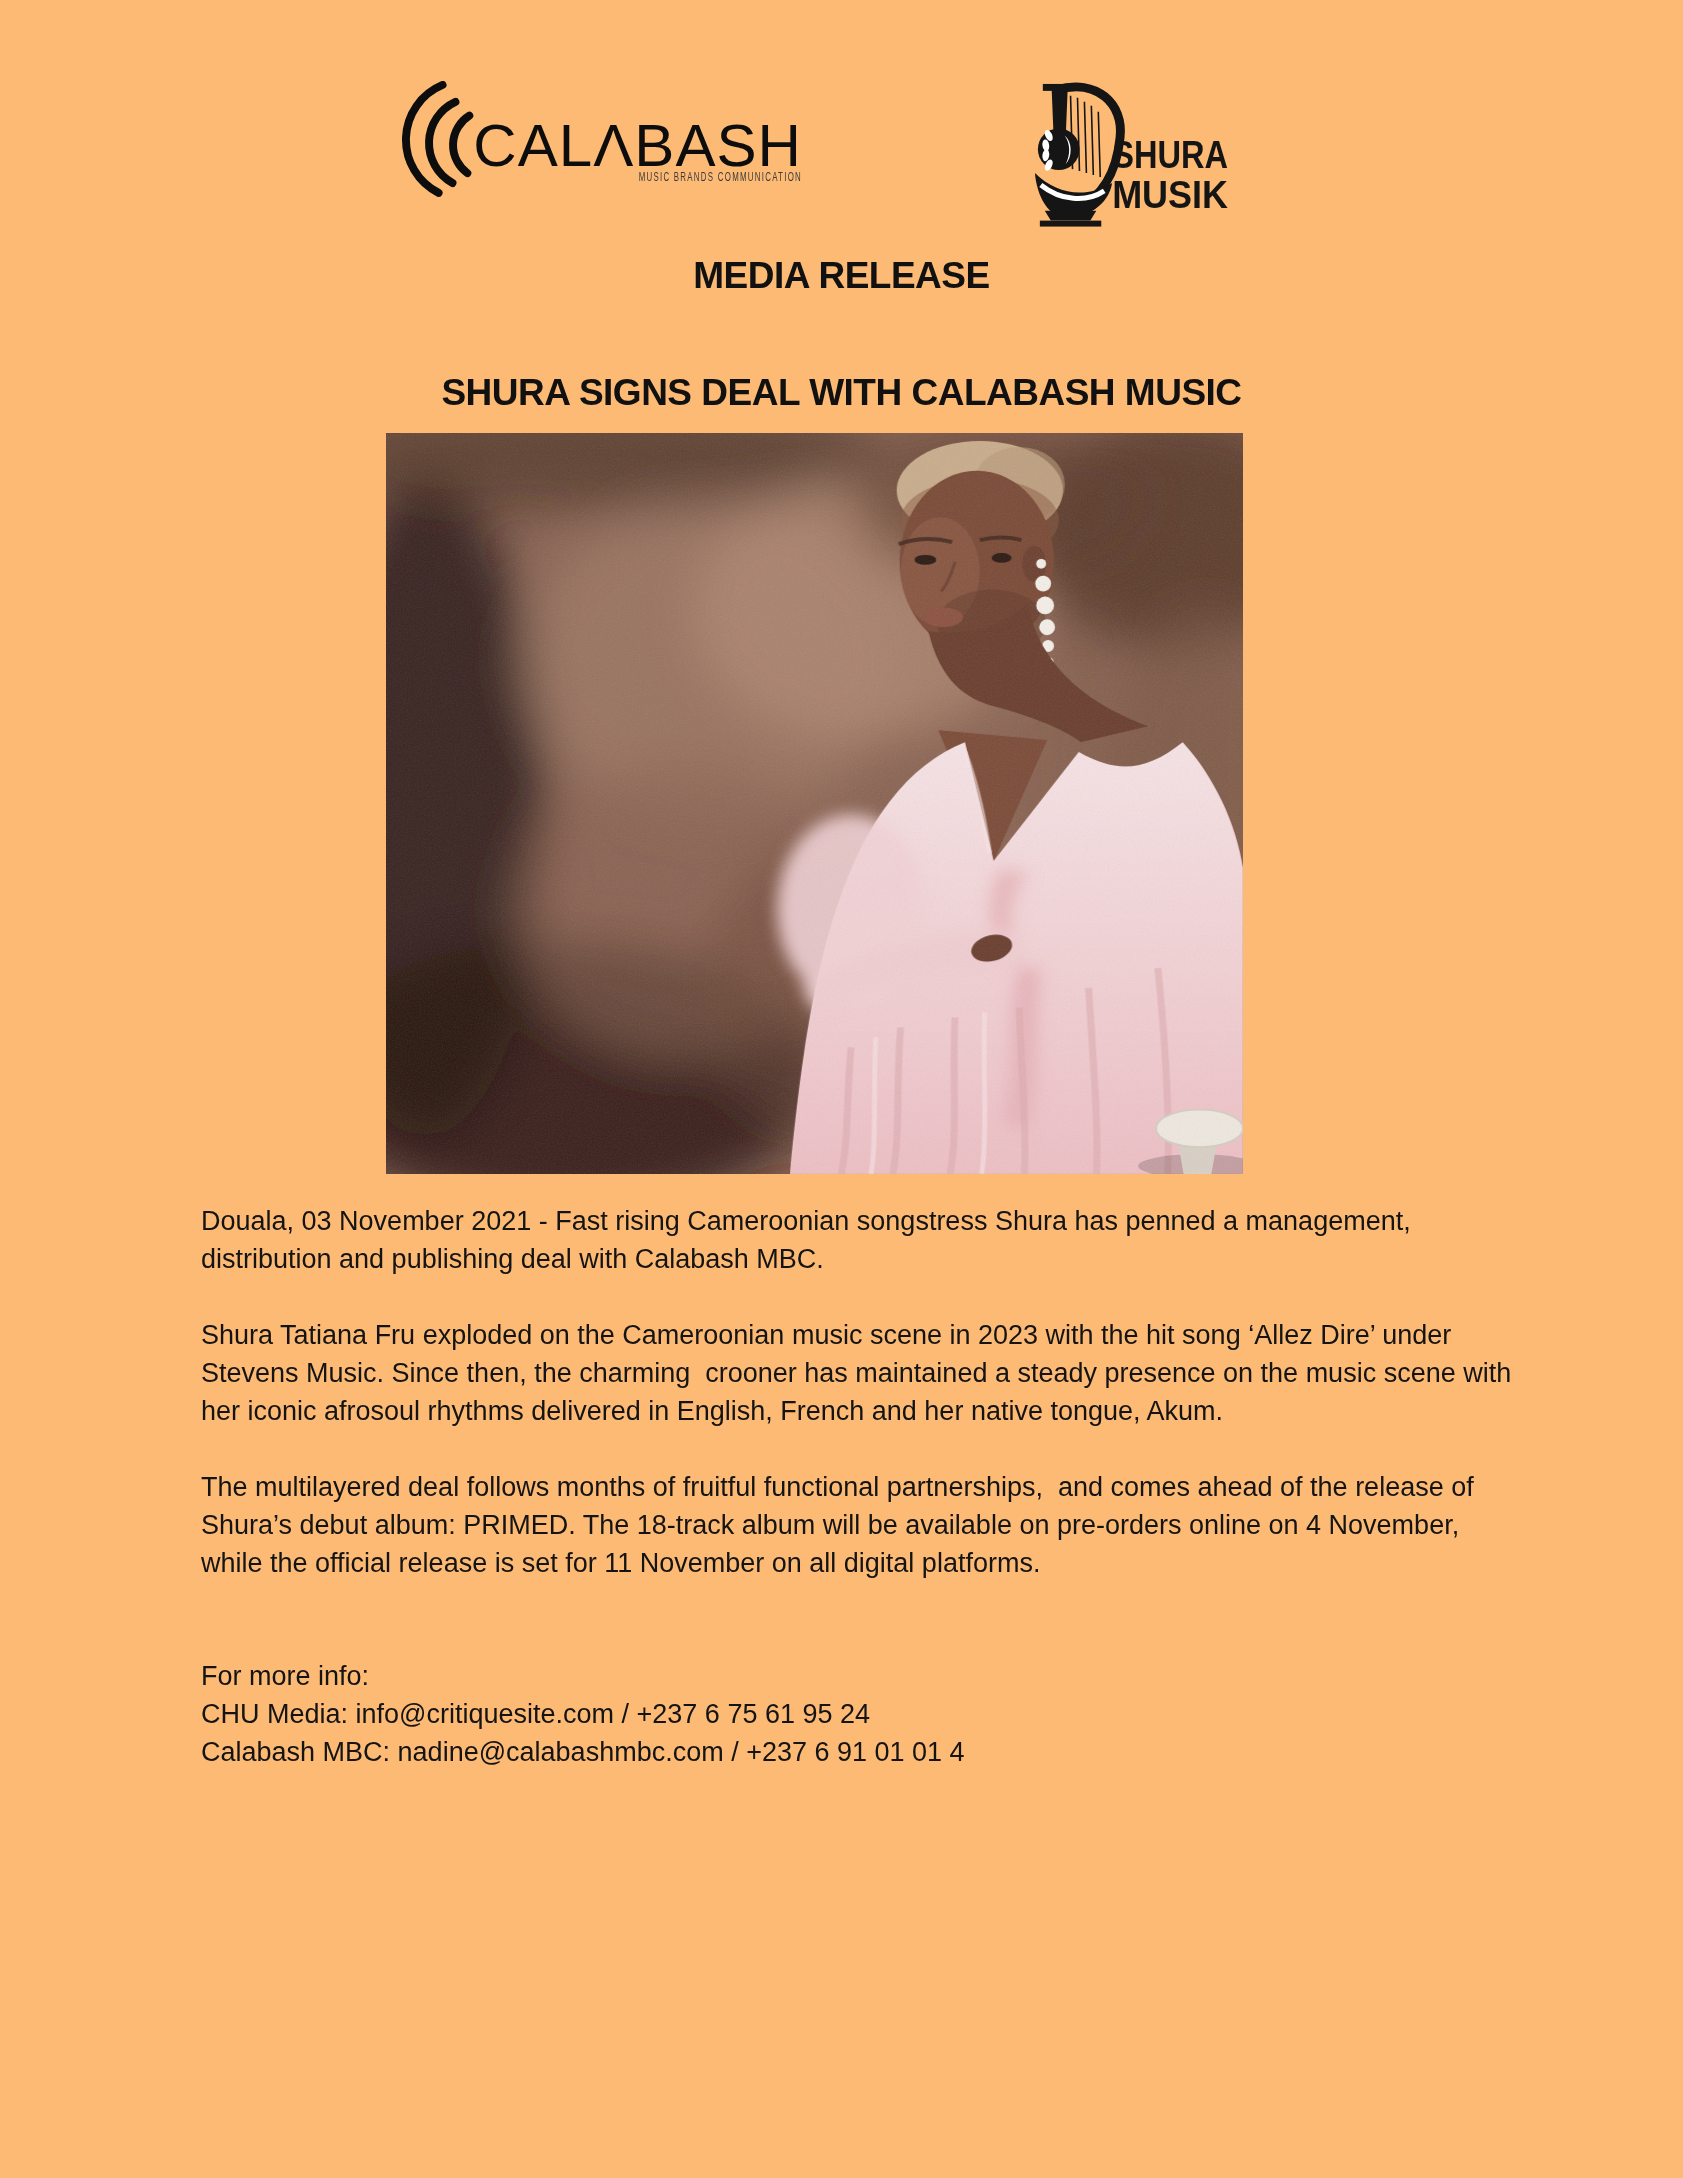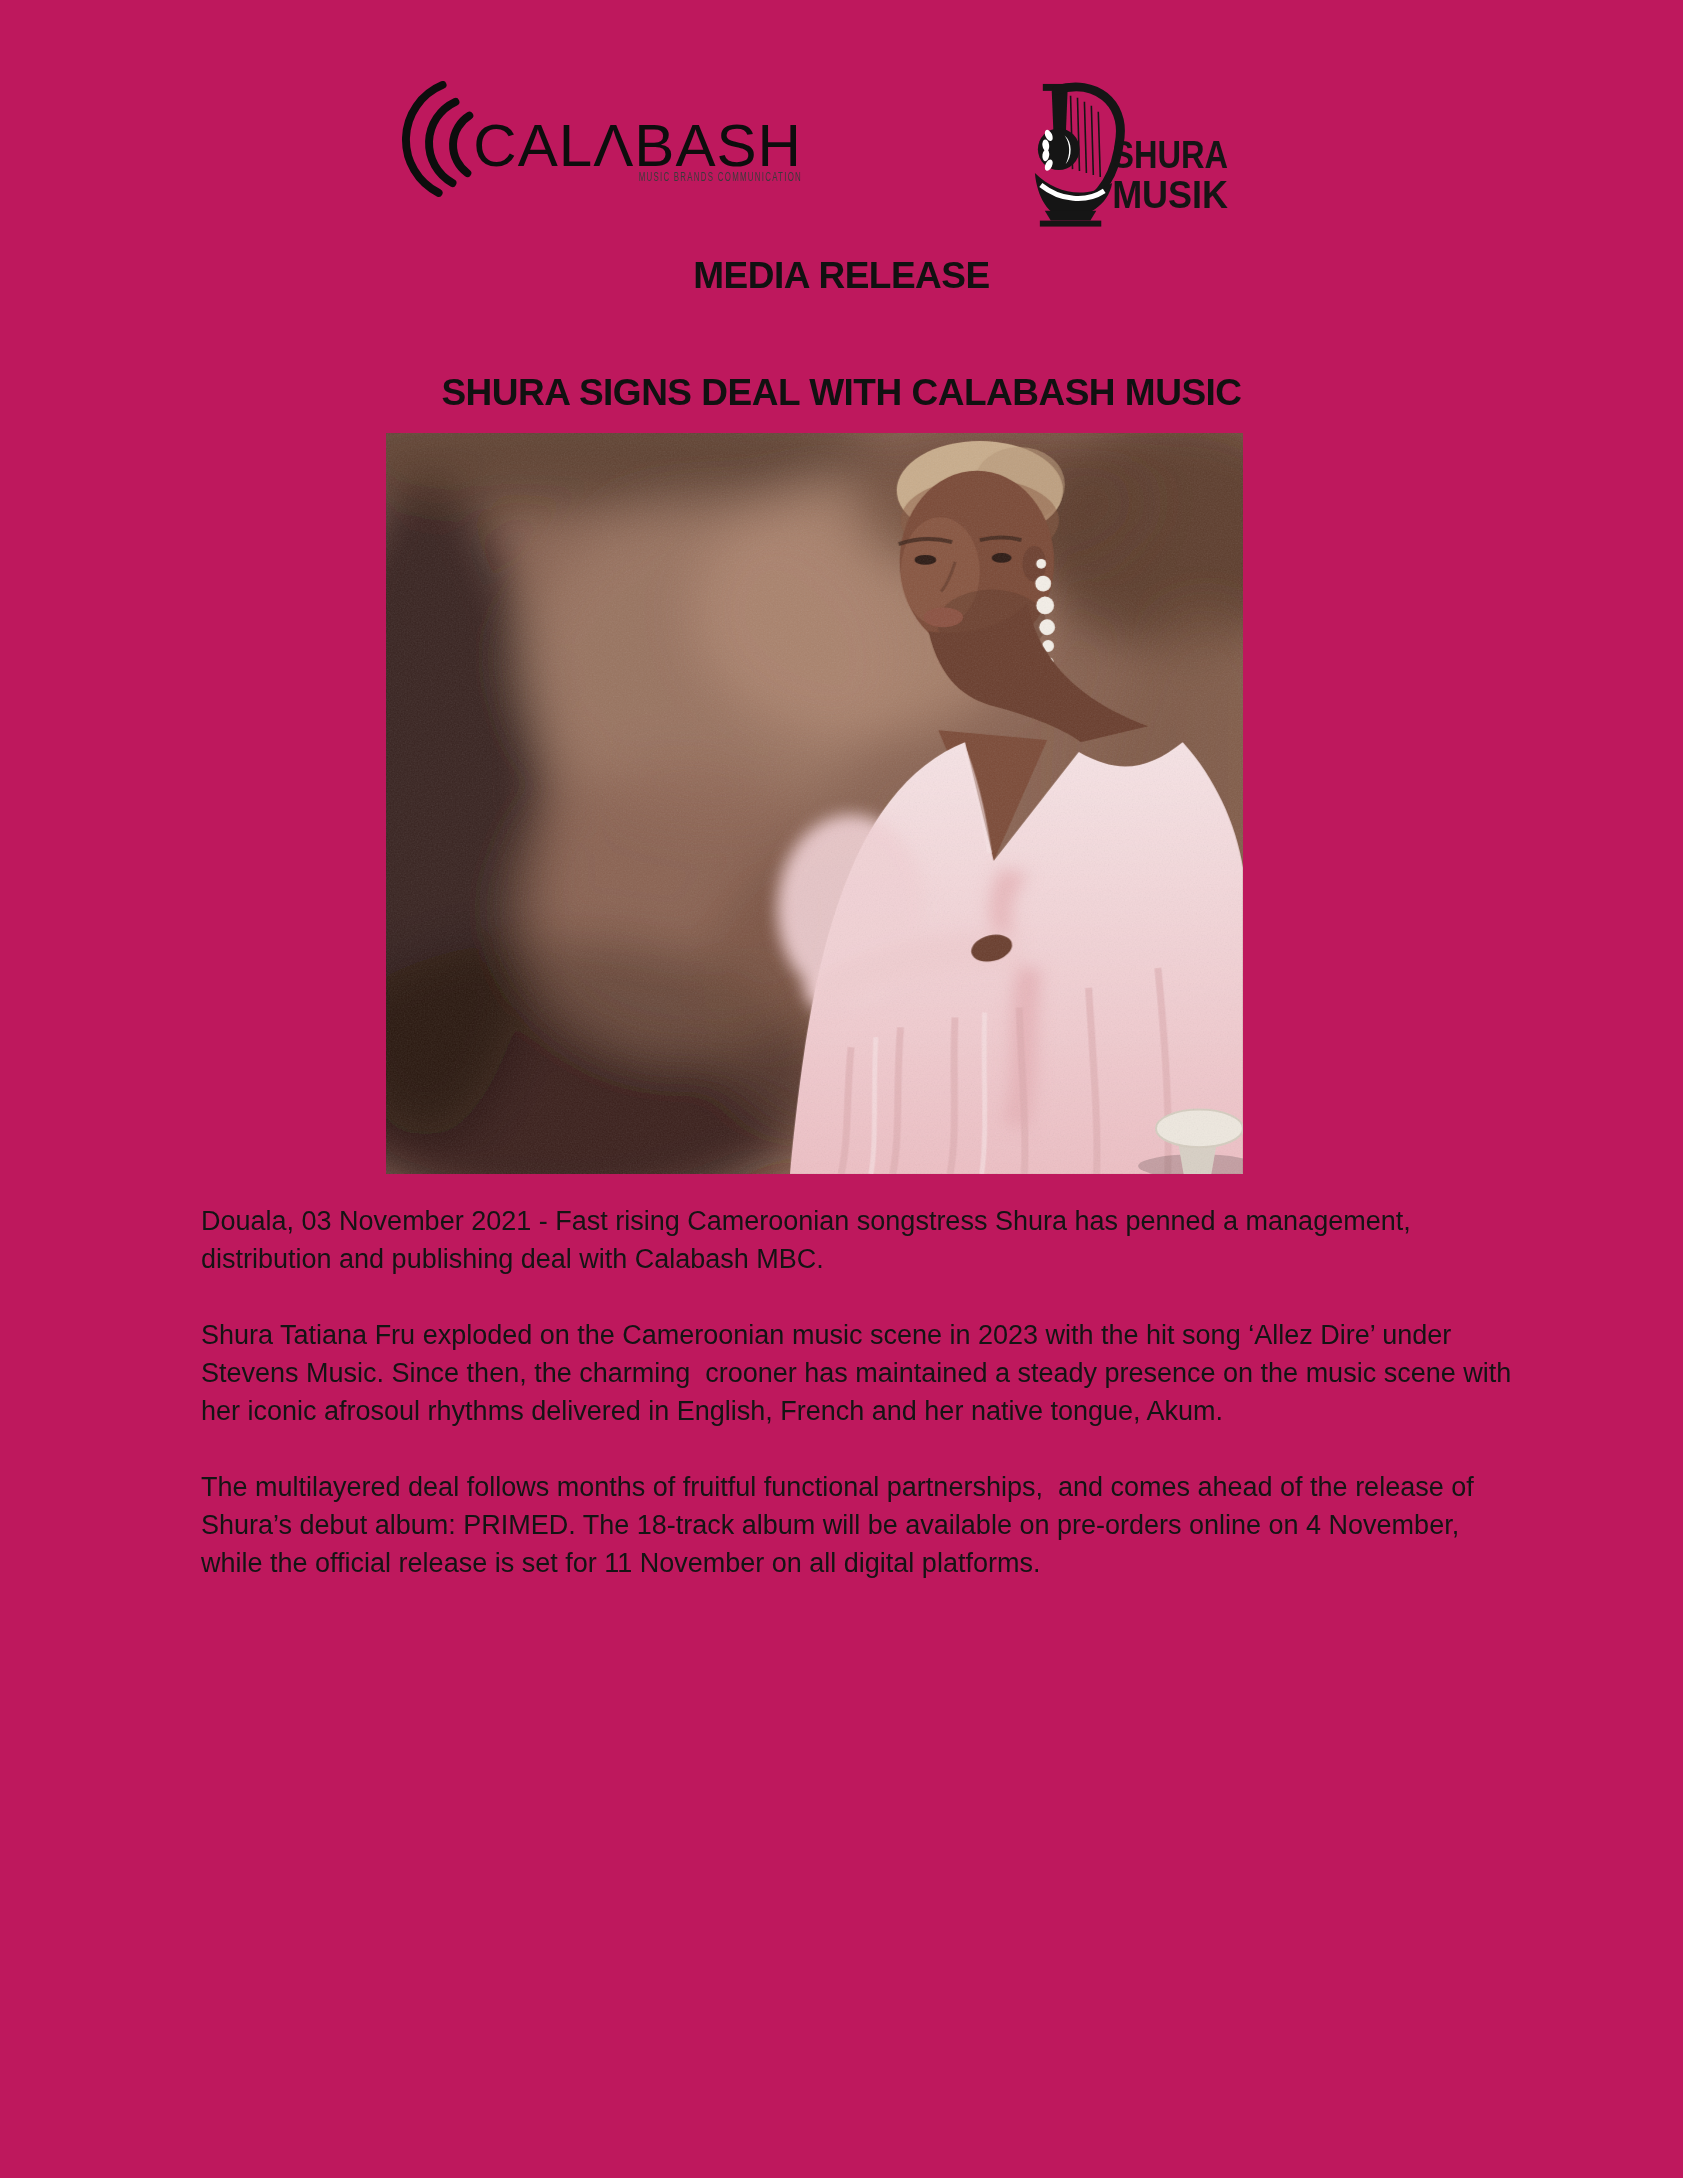--- a/index.html
+++ b/index.html
@@ -1,18 +1,18 @@
 <!DOCTYPE html>
 <html><head>
 <meta charset="utf-8">
 <style>
   * { margin:0; padding:0; box-sizing:border-box; }
   body { background:#ffffff; }
   .page {
-    position:relative; width:1683px; height:2178px; background:#be185d;
+    position:relative; width:1683px; height:2178px; background:#fdba74;
     font-family:"Liberation Sans", sans-serif; color:#141414; overflow:hidden;
   }
   .logo-calabash { position:absolute; left:401px; top:81px; width:406px; height:129px; }
   .logo-shura    { position:absolute; left:1025px; top:78px; width:208px; height:150px; }
   .cal-name { font-family:"Liberation Sans", sans-serif; font-size:60px; font-weight:400; fill:#0d0d0d; letter-spacing:1px; }
   .cal-tag  { font-family:"Liberation Sans", sans-serif; font-size:12.5px; font-weight:400; fill:#3a3a3a; letter-spacing:2px; }
   .shura-word { font-family:"Liberation Sans", sans-serif; font-weight:bold; font-size:40px; fill:#151515; }
   .doc-heading {
     position:absolute; left:0; right:0; top:255px; text-align:center;
     font-size:37px; font-weight:bold; letter-spacing:-0.5px; color:#111;
@@ -185,16 +185,21 @@
         <rect width="866" height="748" filter="url(#grain)" opacity="0.12"></rect>
       </g>
     </svg>
   </div>
 
   <div class="body-text">
     <div class="para"><b>Douala, 03 November 2021 -</b><span> Fast rising Cameroonian songstress Shura has penned a management, distribution and publishing deal with Calabash MBC.</span></div>
     <div class="para">Shura Tatiana Fru exploded on the Cameroonian music scene in 2023 with the hit song ‘Allez Dire’ under Stevens Music. Since then, the charming  crooner has maintained a steady presence on the music scene with her iconic afrosoul rhythms delivered in English, French and her native tongue, Akum.</div>
     <div class="para">The multilayered deal follows months of fruitful functional partnerships,  and comes ahead of the release of Shura’s debut album: PRIMED. The 18-track album will be available on pre-orders online on 4 November, while the official release is set for 11 November on all digital platforms.</div>
 
+    <div class="contact">
+      <div>For more info:</div>
+      <div>CHU Media: info@critiquesite.com / +237 6 75 61 95 24</div>
+      <div>Calabash MBC: nadine@calabashmbc.com / +237 6 91 01 01 4</div>
+    </div>
   </div>
 
 </div>
 
 
 </body></html>

